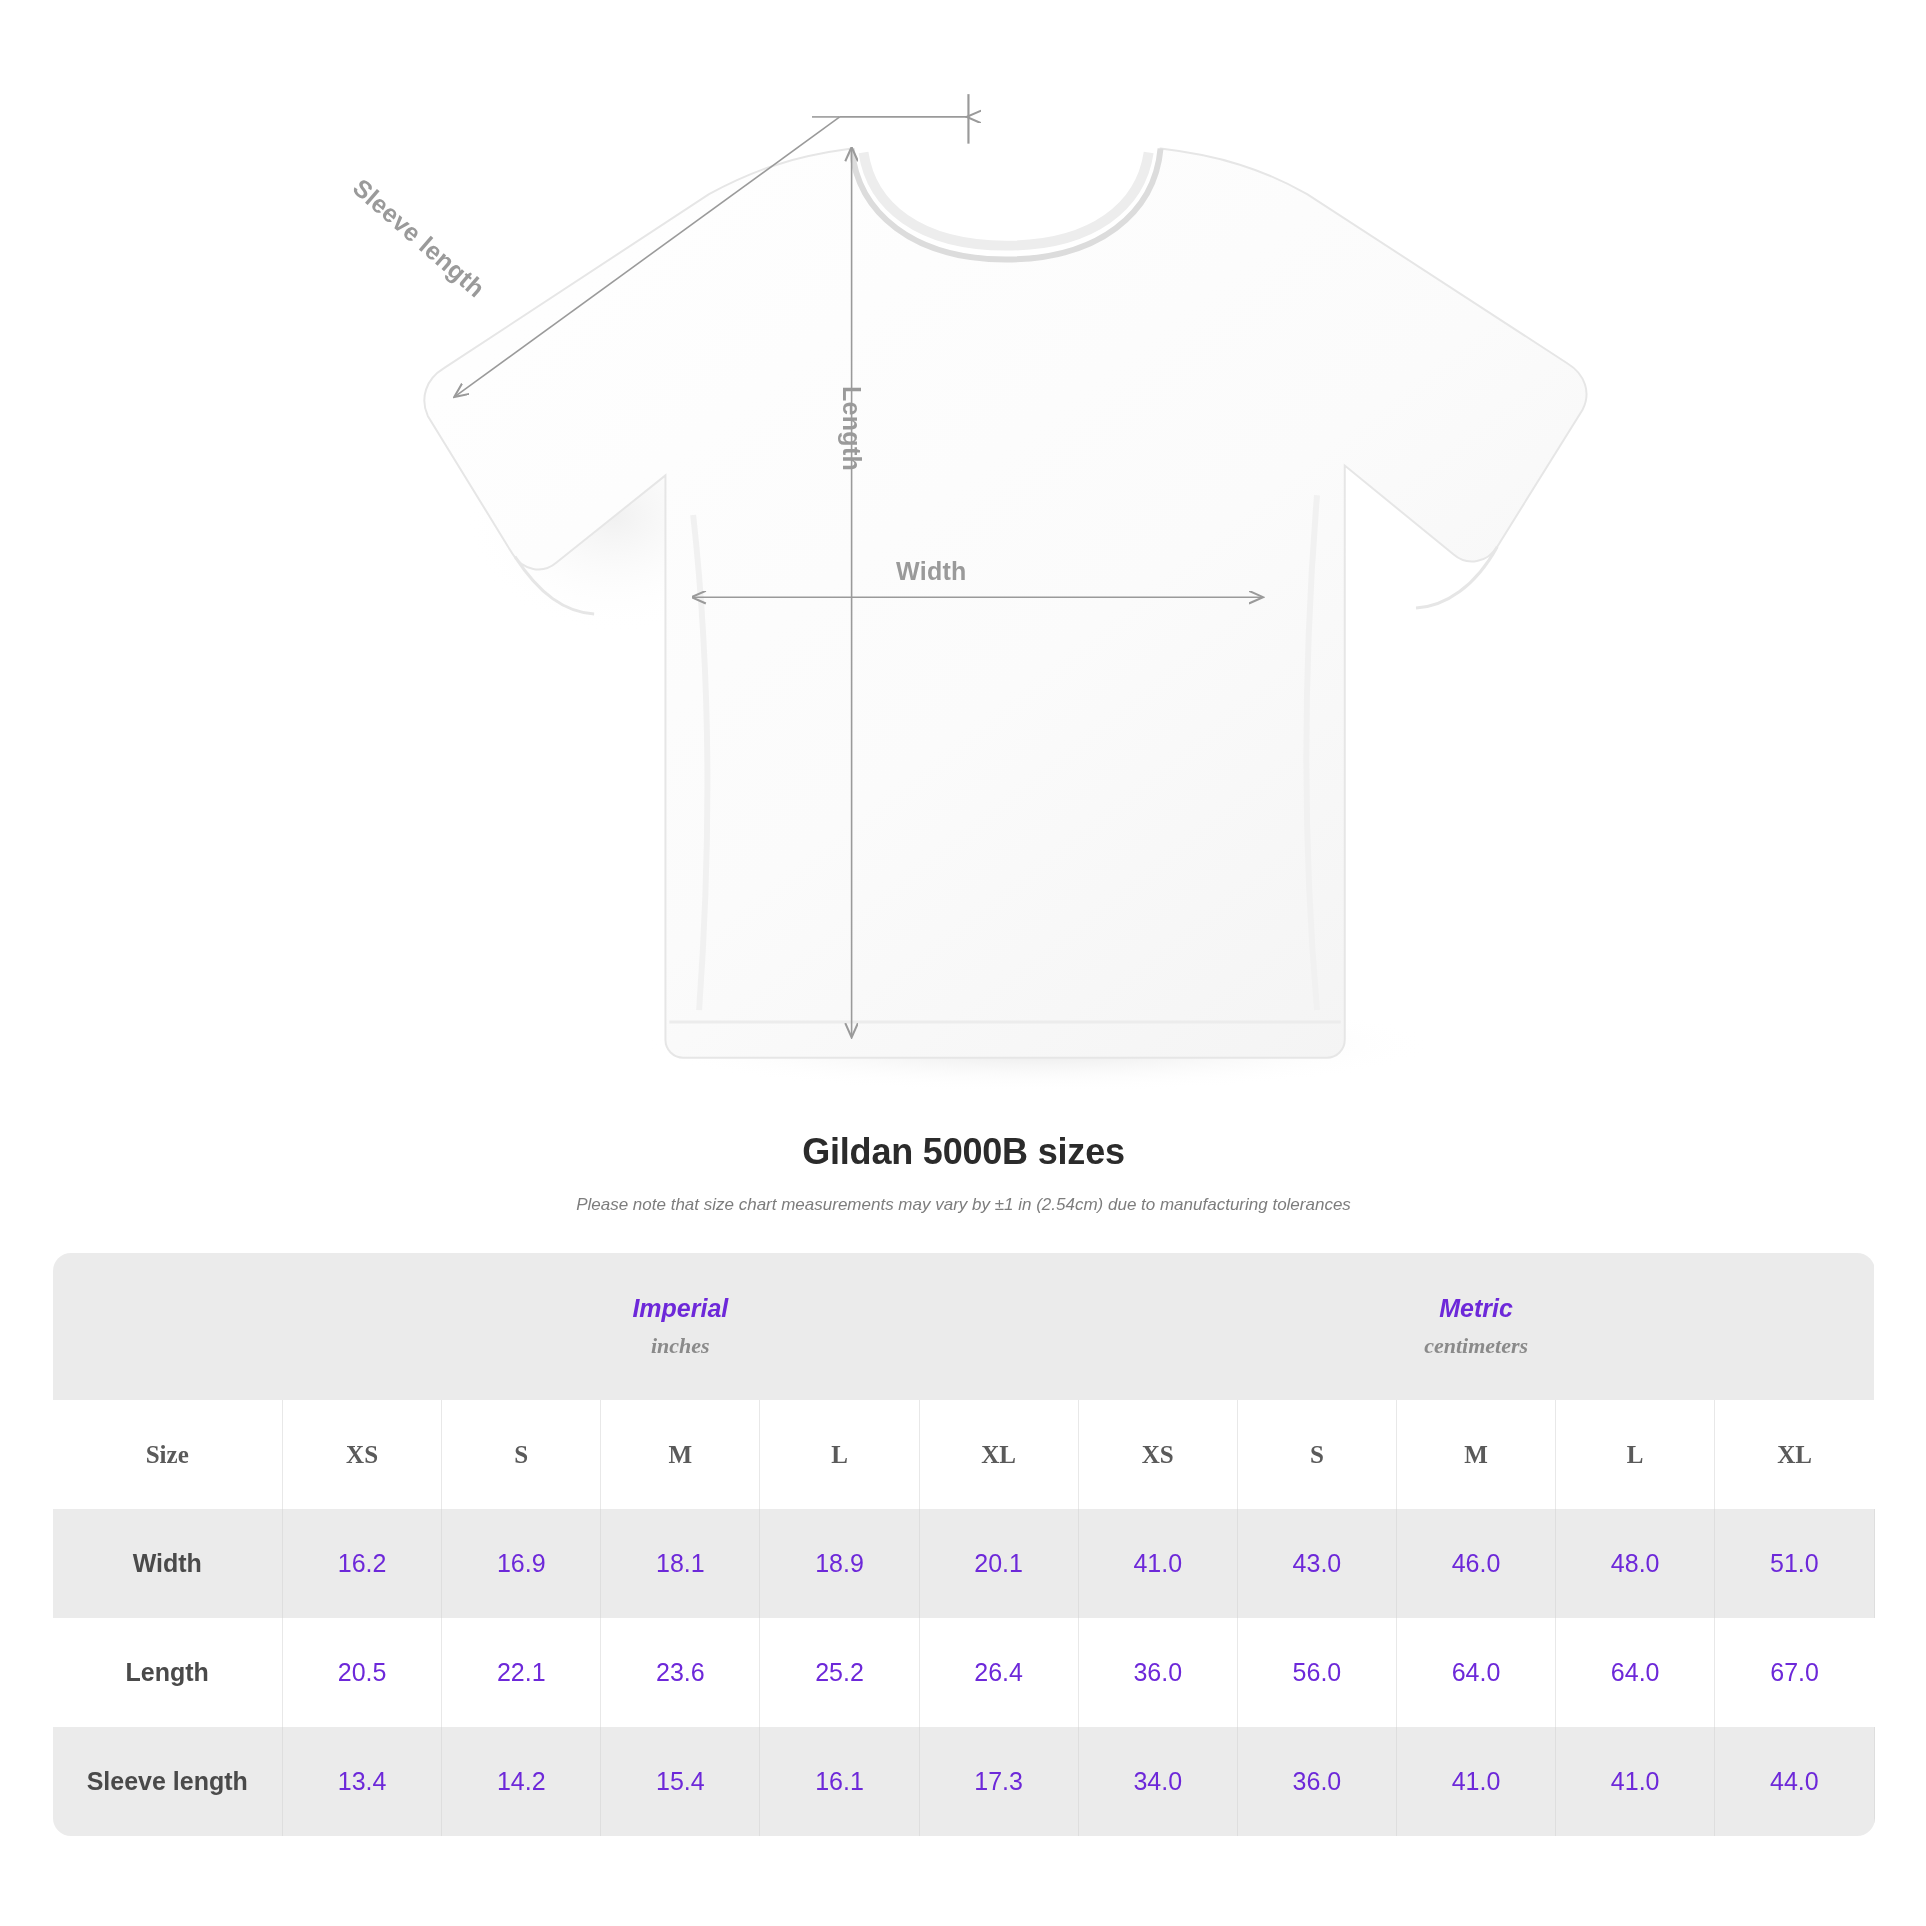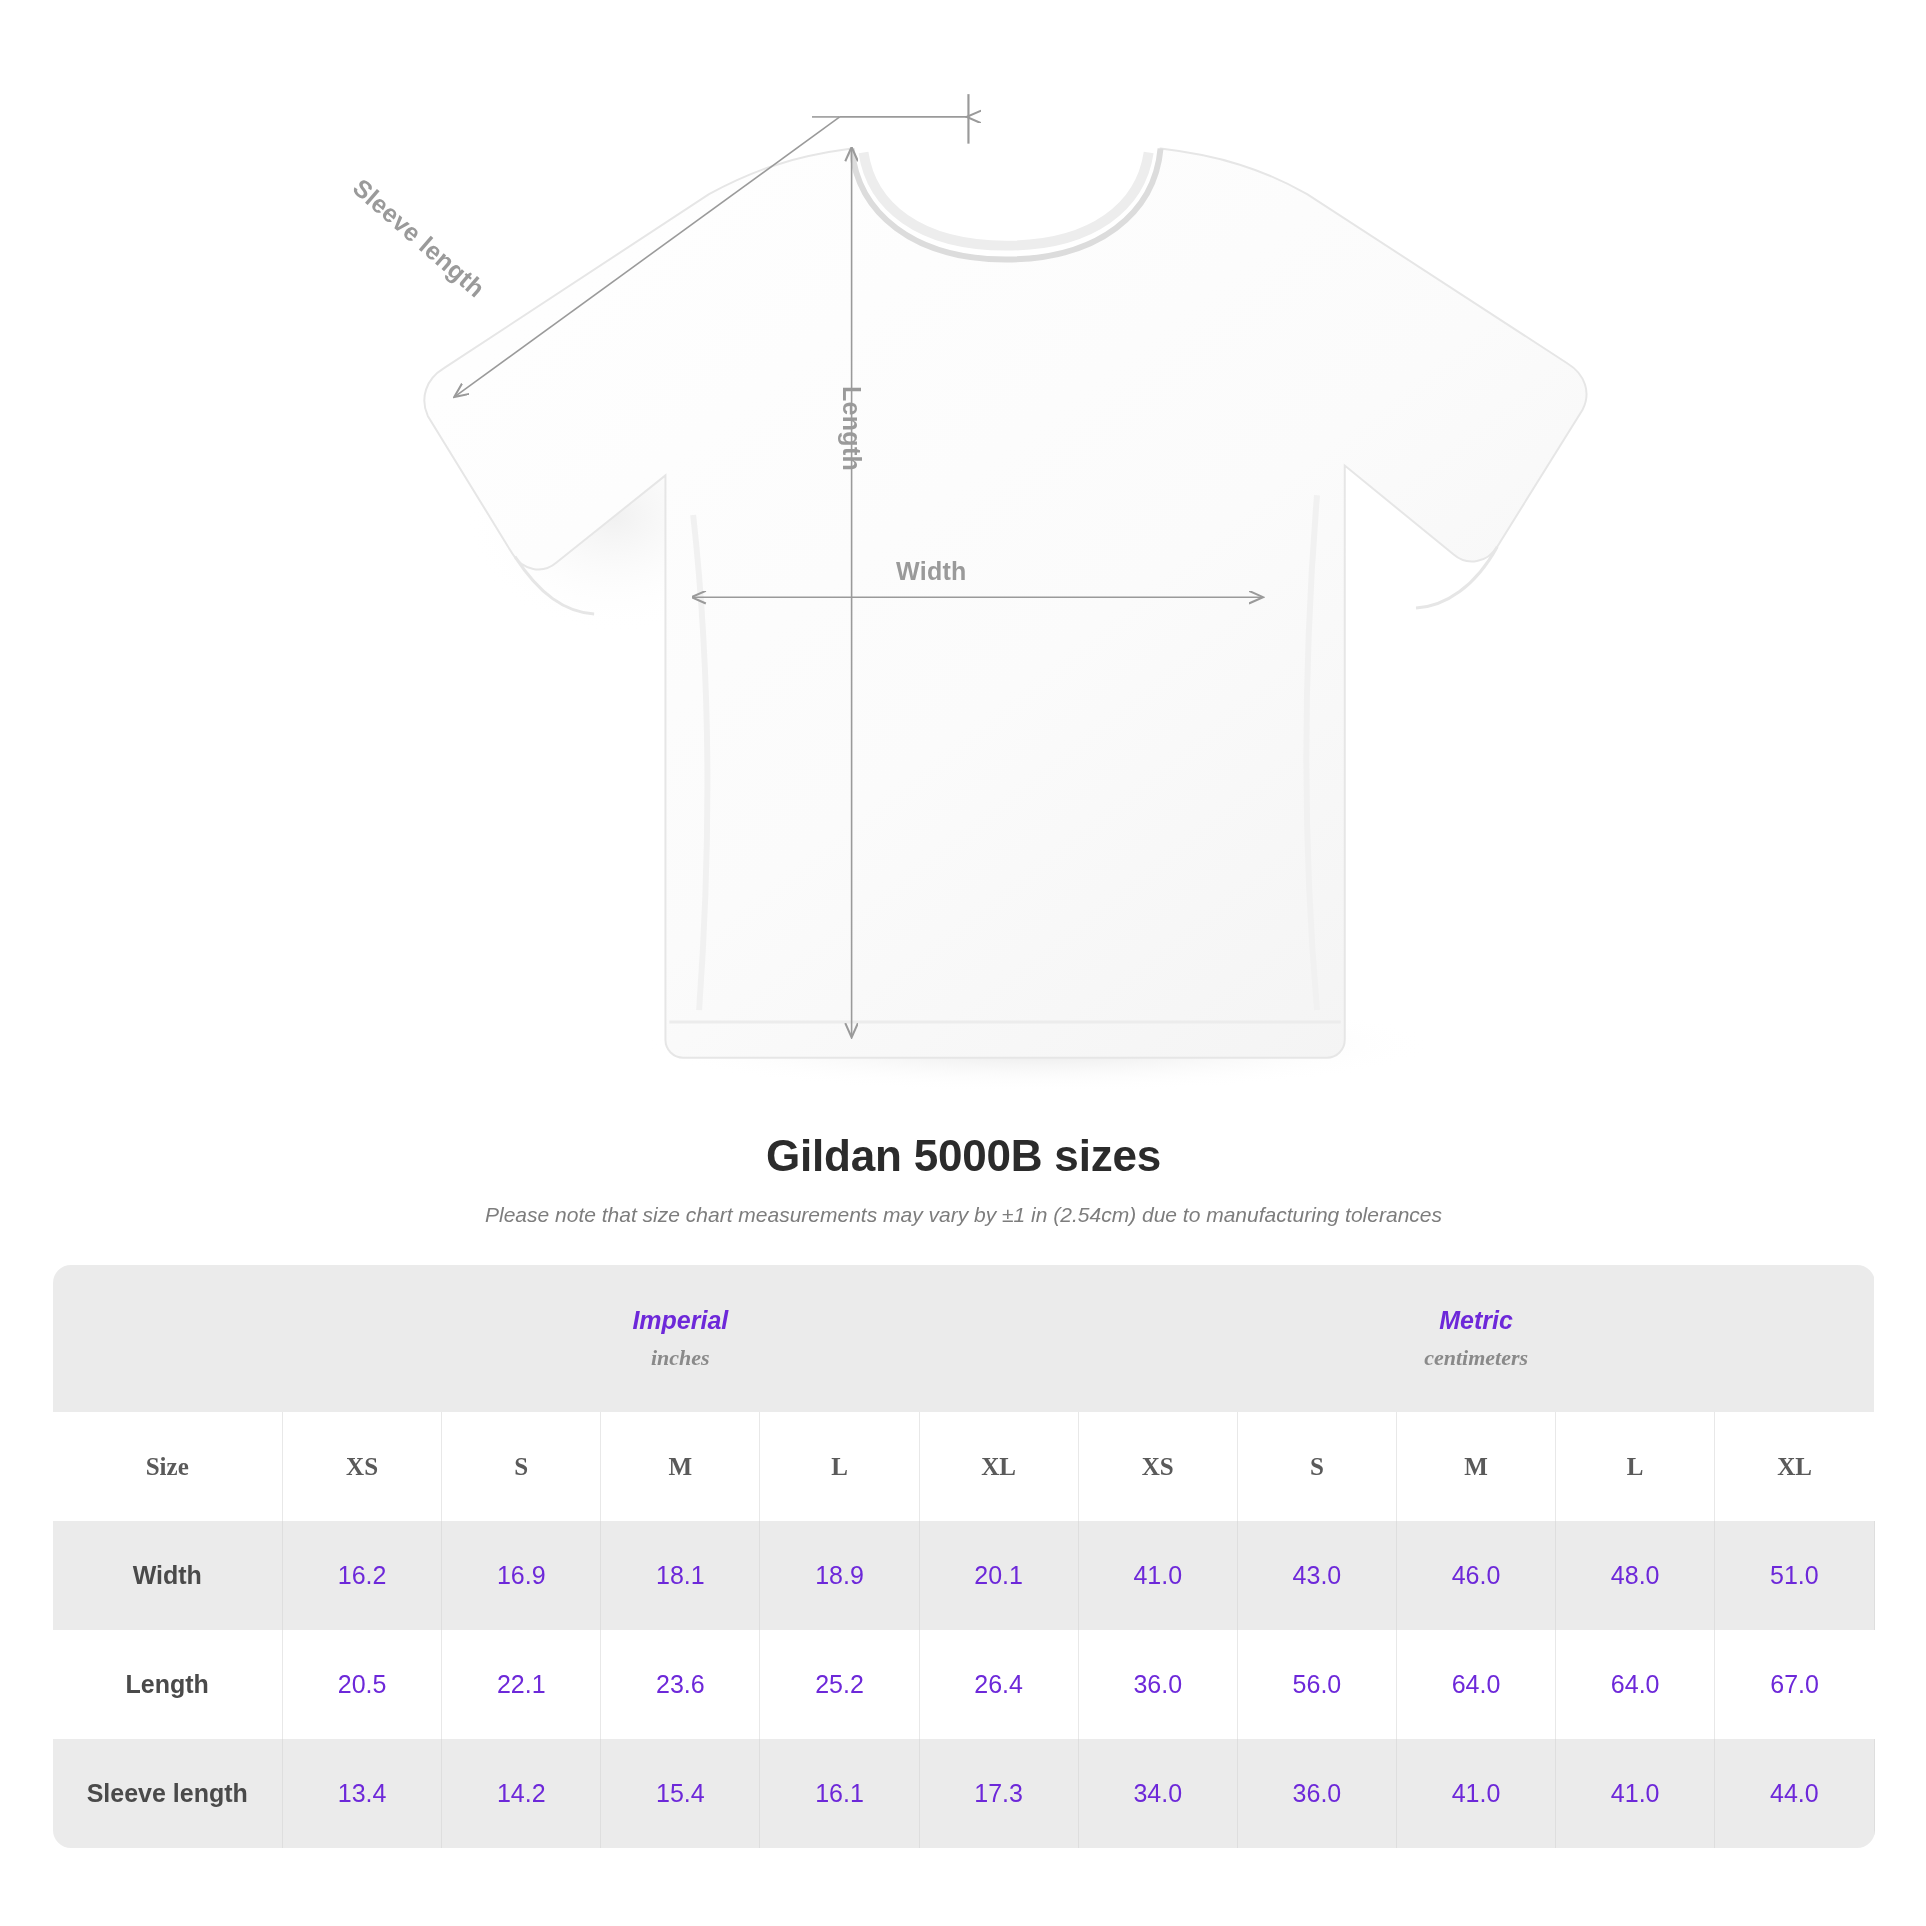--- a/index.html
+++ b/index.html
@@ -59,28 +59,28 @@
     font-size: 25px;
     white-space: nowrap;
   }
 
   
   .title-block {
     text-align: center;
     margin-top: 2px;
   }
   .chart-title {
-    font-size: 44px;
+    font-size: 36px;
     font-weight: bold;
     color: #2b2b2b;
     margin: 0;
     letter-spacing: -0.2px;
   }
   .chart-note {
-    font-size: 21px;
+    font-size: 17px;
     font-style: italic;
     color: #7d7d7d;
     margin-top: 22px;
   }
 
   
   .table-wrap {
     margin: 38px auto 0 auto;
     width: 1822px;
     border-radius: 18px;

